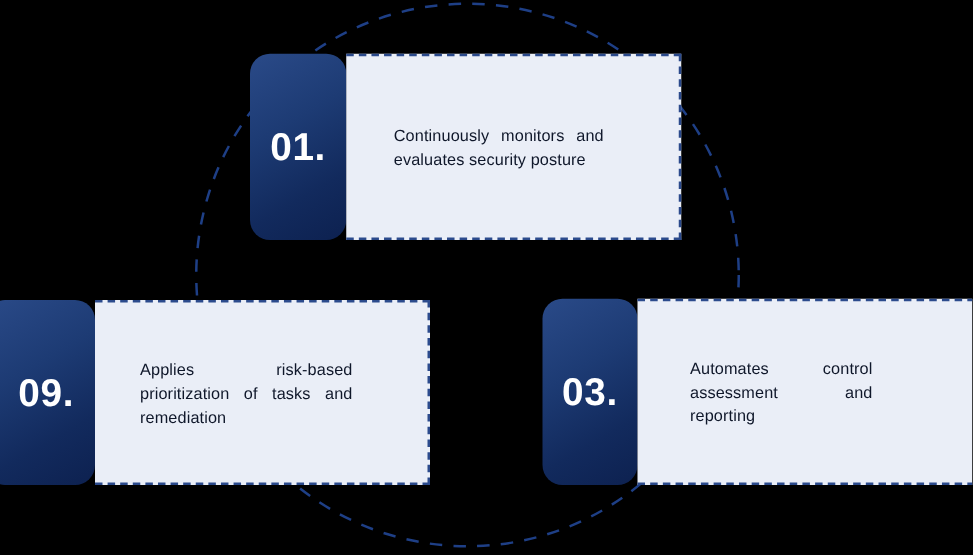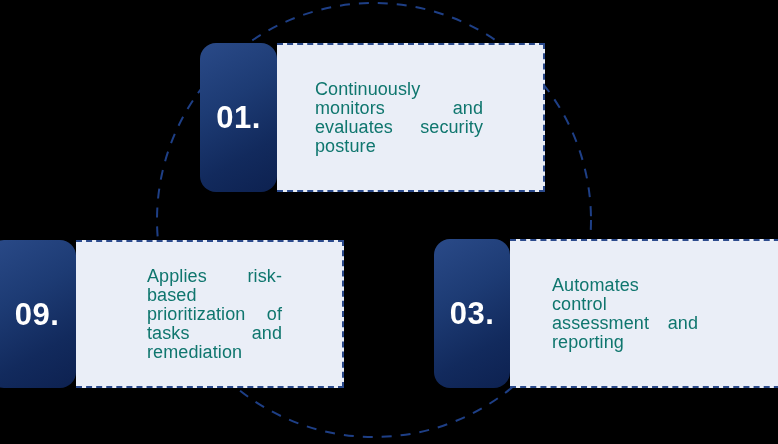--- a/index.html
+++ b/index.html
@@ -51,22 +51,22 @@
   .card-body {
     flex: 1 1 auto;
     background: #eaeef7;
     border: 2px dashed #2b4a8c;
     border-left: none;
     box-sizing: border-box;
     display: flex;
     align-items: center;
   }
   .card-text {
-    color: #0f766e;
-    font-size: 18px;
+    color: #0f172a;
+    font-size: 13px;
     line-height: 19px;
     text-align: justify;
     text-justify: inter-word;
     padding: 0 28px 0 38px;
     letter-spacing: 0.1px;
   }
 
   
   #card-1 {
     left: 200px;
@@ -78,21 +78,21 @@
   #card-1 .card-text { padding: 0 60px 0 38px; }
 
   
   #card-2 {
     left: -12px;
     top: 240px;
     width: 356px;
     height: 148px;
   }
   #card-2 .card-number { width: 88px; padding-left: 10px; box-sizing: border-box; }
-  #card-2 .card-text { padding: 0 60px 0 36px; margin-left: 35px; }
+  #card-2 .card-text { padding: 0 60px 0 36px; }
 
   
   #card-3 {
     left: 434px;
     top: 239px;
     width: 356px;
     height: 149px;
   }
   #card-3 .card-number { width: 76px; }
   #card-3 .card-text { padding: 0 90px 0 42px; }

